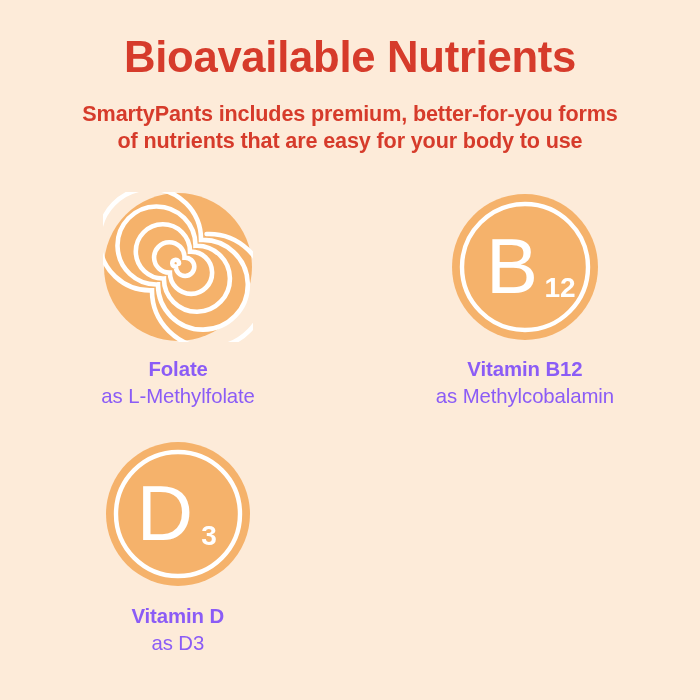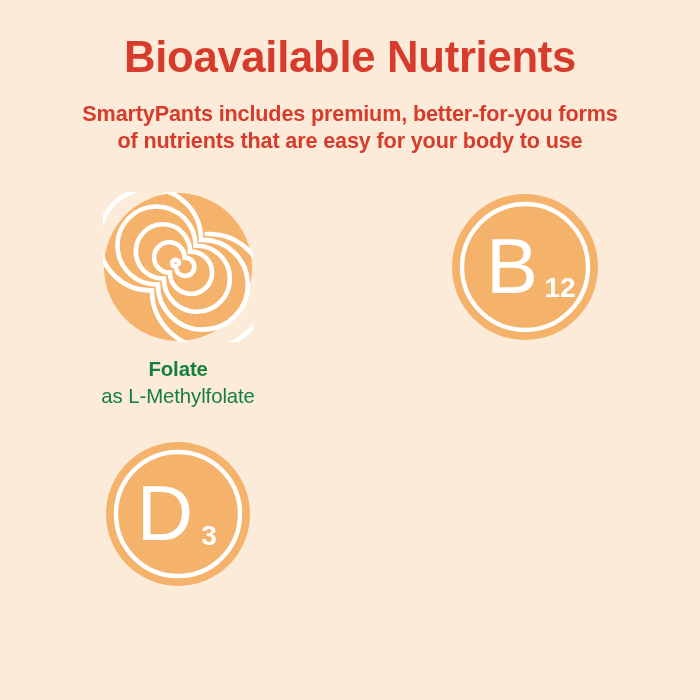--- a/index.html
+++ b/index.html
@@ -75,21 +75,21 @@
   .icon-wrap {
     width: 150px;
     height: 150px;
     display: block;
   }
   .icon-wrap svg { display: block; }
 
   .labels {
     margin-top: 14px;
     text-align: center;
-    color: #15803d;
+    color: #8b5cf6;
   }
   .label-name {
     display: block;
     font-size: 21px;
     font-weight: 700;
     line-height: 1.22;
     letter-spacing: -0.1px;
     transform: scaleX(0.97);
   }
   .label-form {
@@ -154,30 +154,38 @@
 
     <div class="cell col-right">
       <div class="icon-wrap">
         <svg width="150" height="150" viewBox="0 0 150 150" aria-hidden="true">
           <circle cx="75" cy="75" r="73" fill="#f5b26b"></circle>
           <circle cx="75" cy="75" r="63" fill="none" stroke="#ffffff" stroke-width="4.4"></circle>
           <text class="glyph-main" x="62" y="101" font-size="78" text-anchor="middle">B</text>
           <text class="glyph-sub" x="110" y="105" font-size="28" text-anchor="middle">12</text>
         </svg>
       </div>
+      <div class="labels">
+        <span class="label-name">Vitamin B12</span>
+        <span class="label-form">as Methylcobalamin</span>
+      </div>
     </div>
 
     <div class="cell col-left">
       <div class="icon-wrap">
         <svg width="150" height="150" viewBox="0 0 150 150" aria-hidden="true">
           <circle cx="75" cy="75" r="72" fill="#f5b26b"></circle>
           <circle cx="75" cy="75" r="62" fill="none" stroke="#ffffff" stroke-width="4.4"></circle>
           <text class="glyph-main" x="62" y="101" font-size="78" text-anchor="middle">D</text>
           <text class="glyph-sub" x="106" y="106" font-size="28" text-anchor="middle">3</text>
         </svg>
       </div>
+      <div class="labels">
+        <span class="label-name">Vitamin D</span>
+        <span class="label-form">as D3</span>
+      </div>
     </div>
 
     <div class="cell col-right">
     </div>
 
   </div>
 </div>
 
 </body></html>

